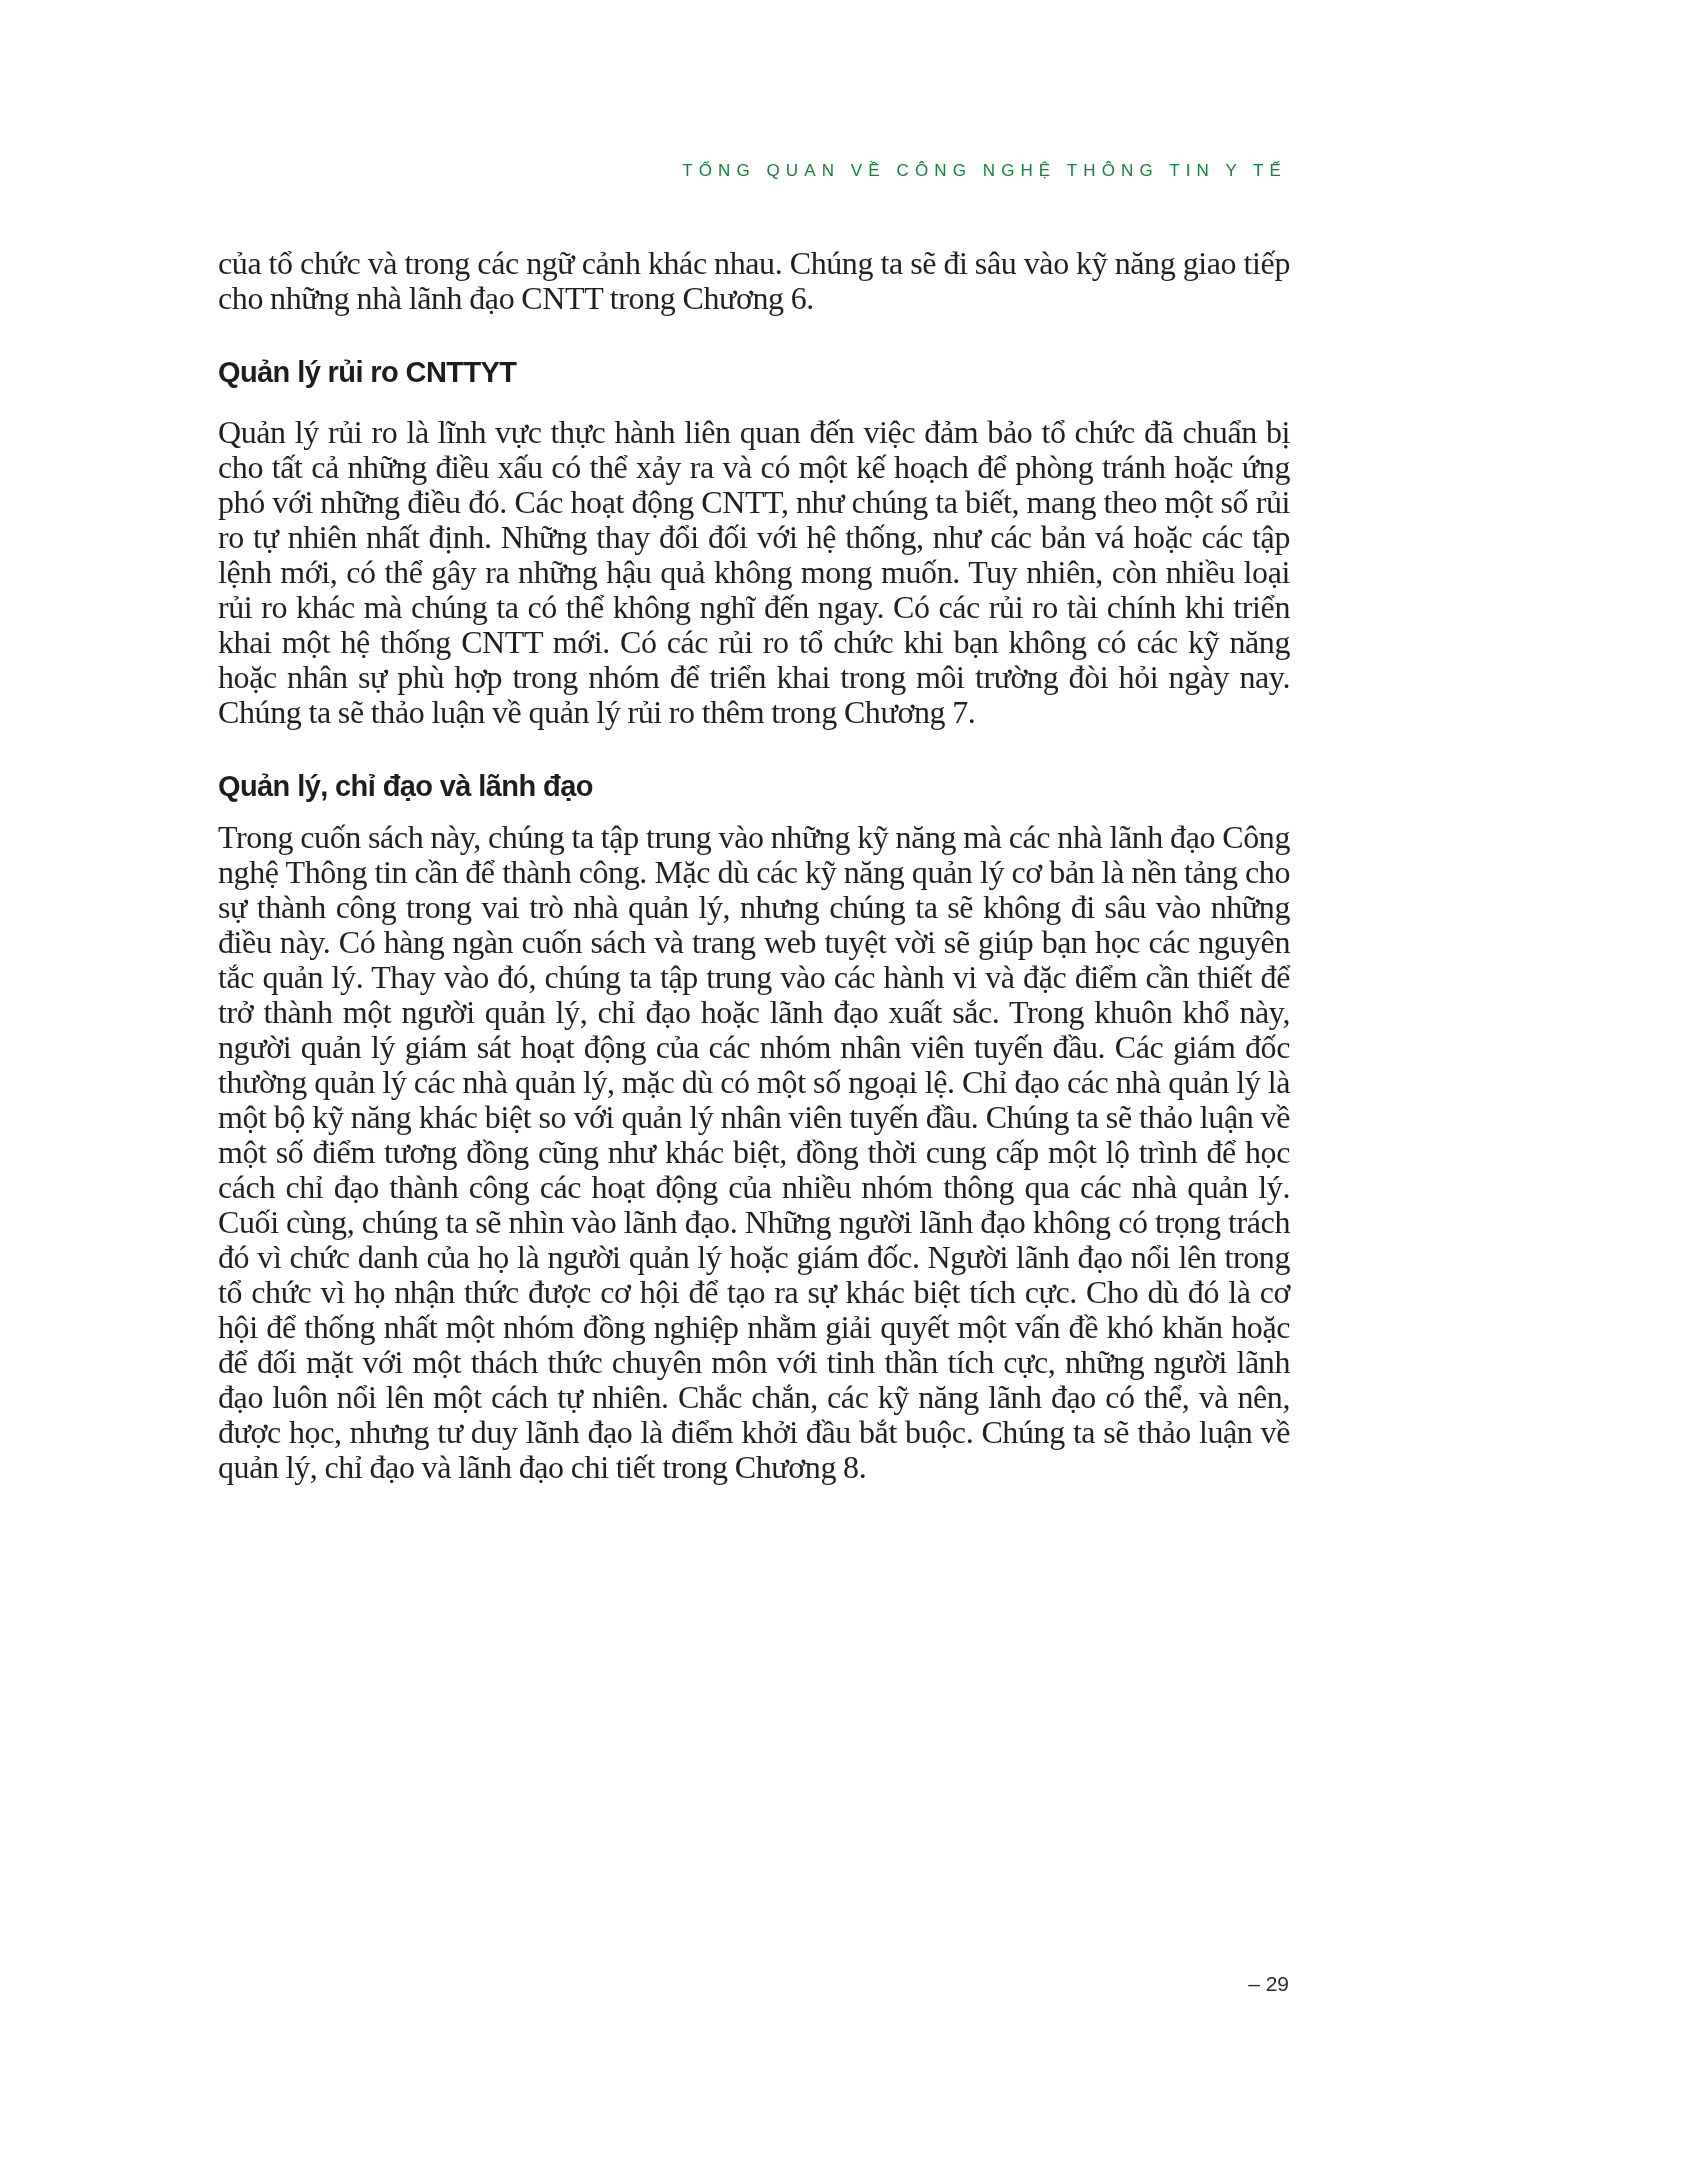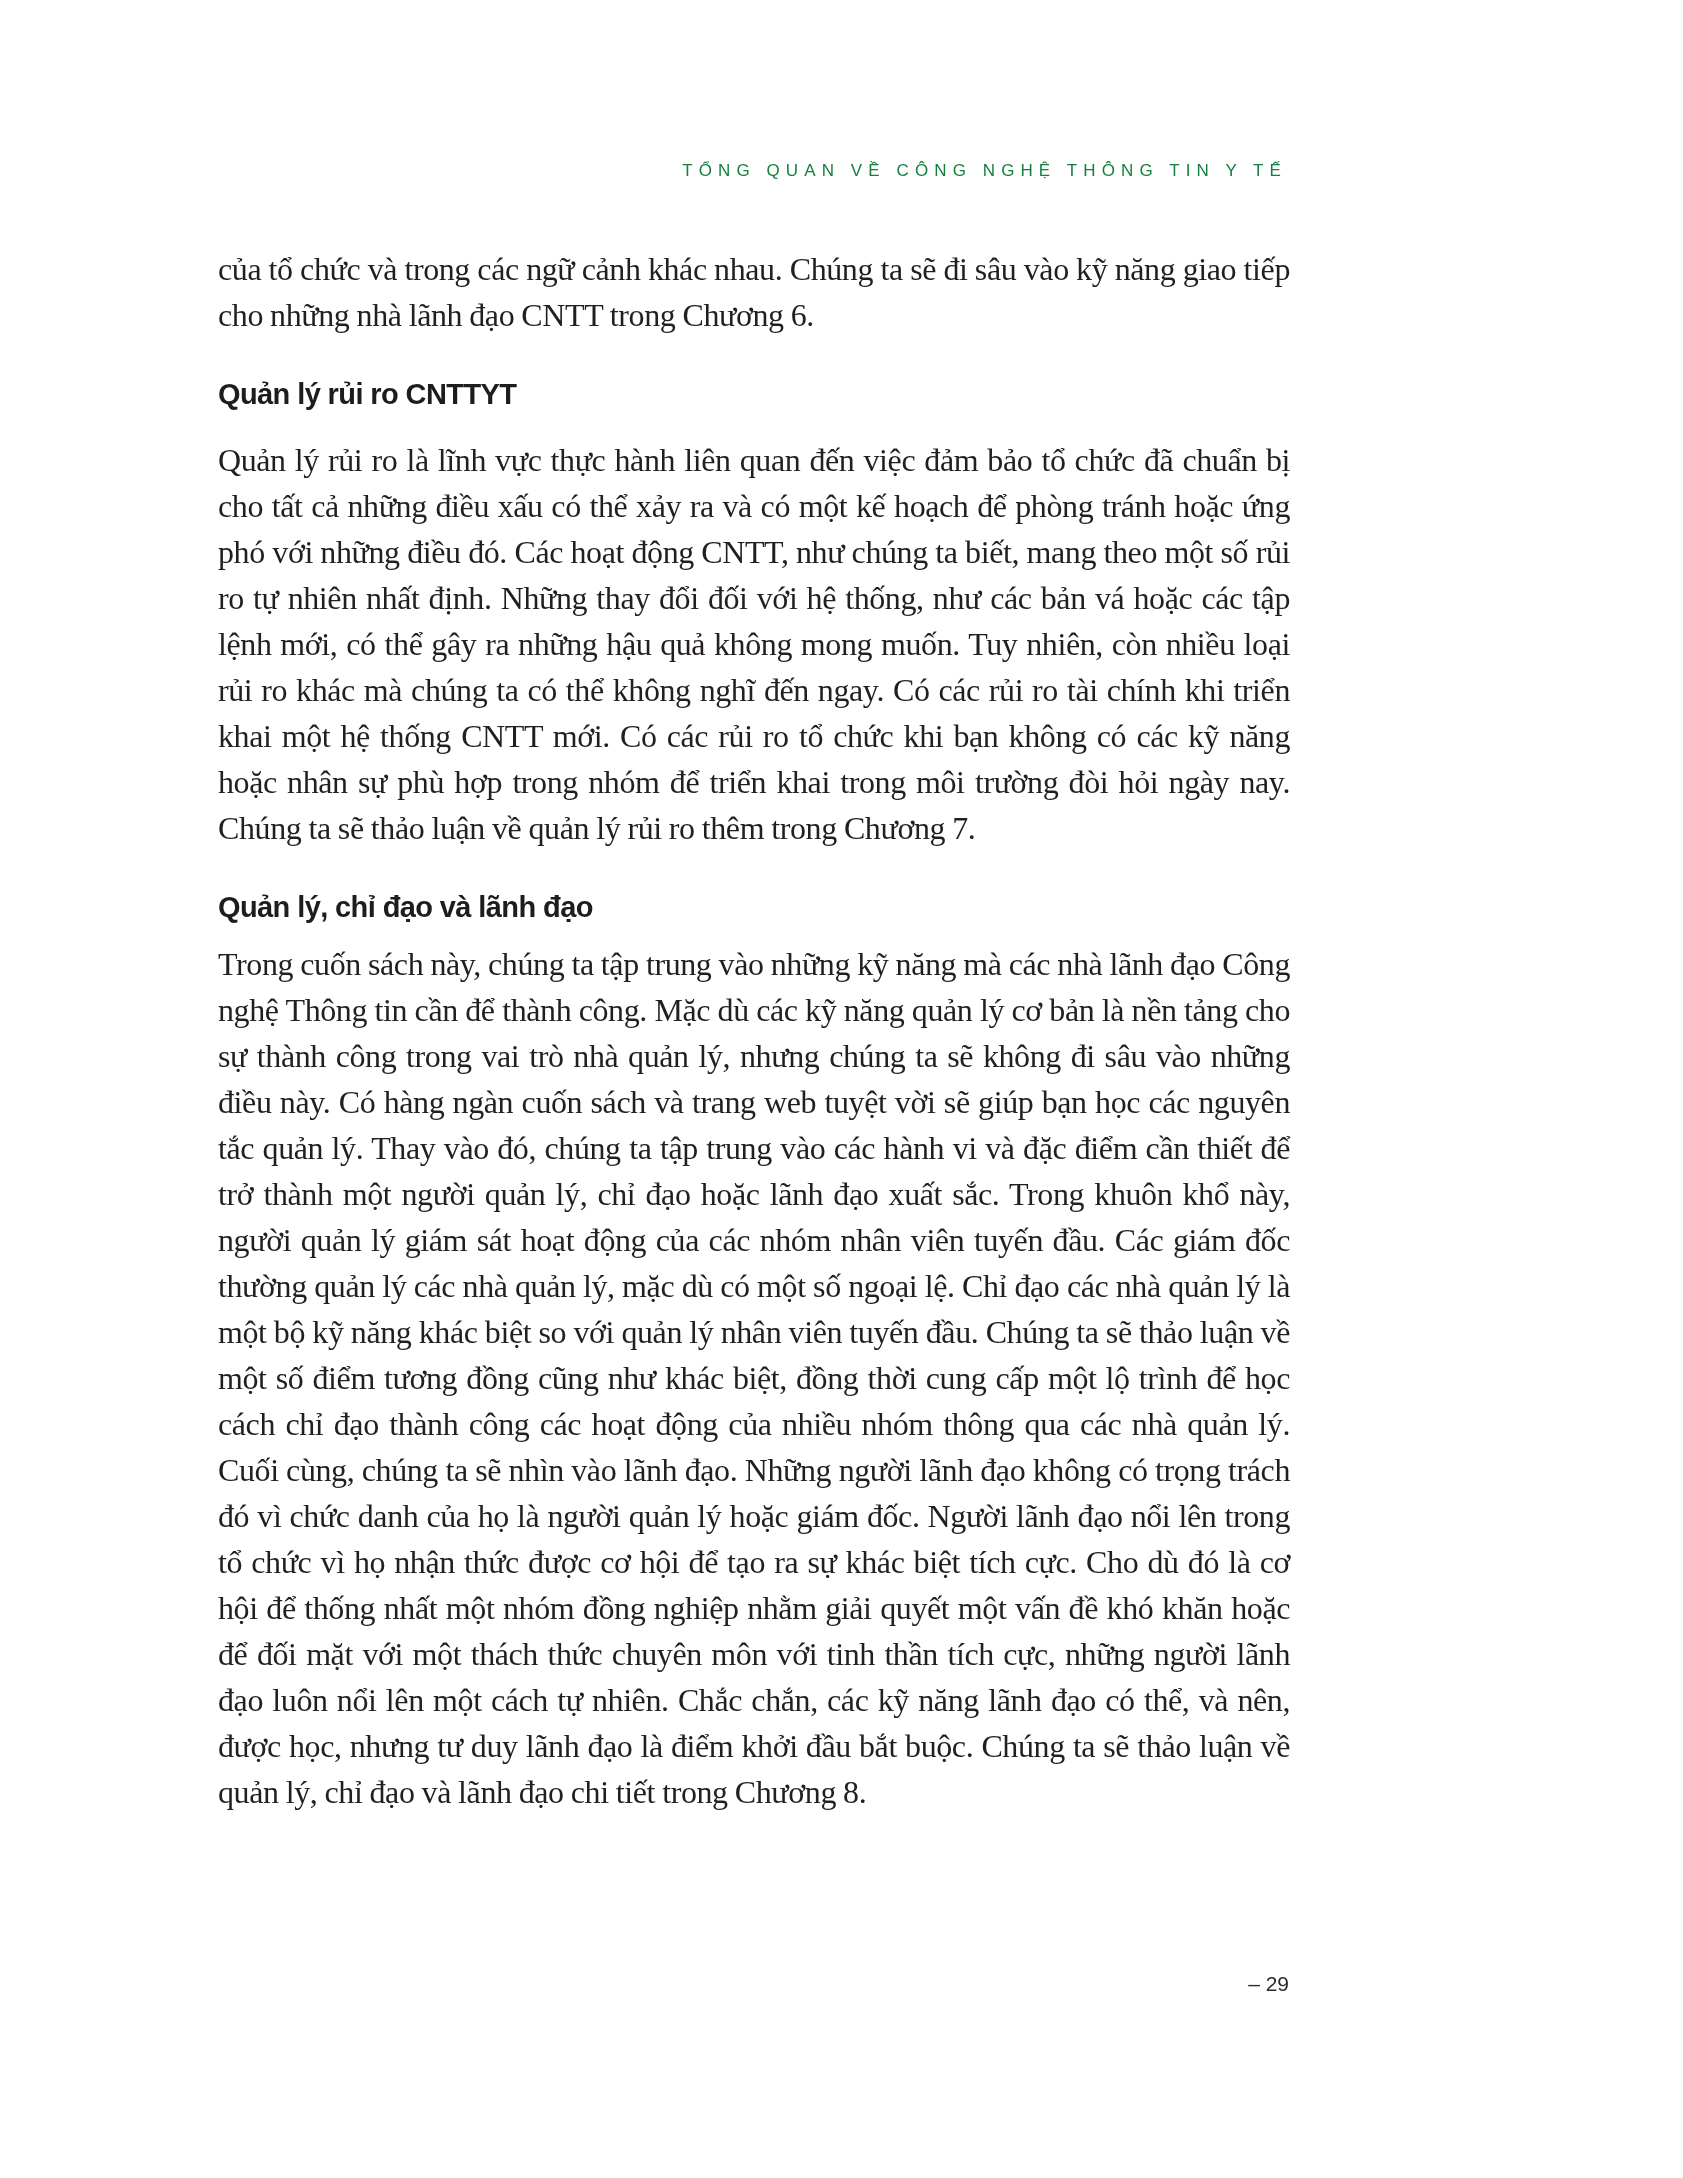--- a/index.html
+++ b/index.html
@@ -28,21 +28,21 @@
     .page-body {
       position: absolute;
       left: 218px;
       top: 246px;
       width: 1072px;
     }
     .para {
       margin: 0;
       font-family: "Liberation Serif", "DejaVu Serif", serif;
       font-size: 32px;
-      line-height: 46px;
+      line-height: 35px;
       text-align: justify;
       color: #231f20;
       letter-spacing: -0.4px;
       word-spacing: -0.5px;
     }
     .section-heading {
       margin: 0;
       font-family: "Liberation Sans", "DejaVu Sans", sans-serif;
       font-weight: bold;
       font-size: 29px;

